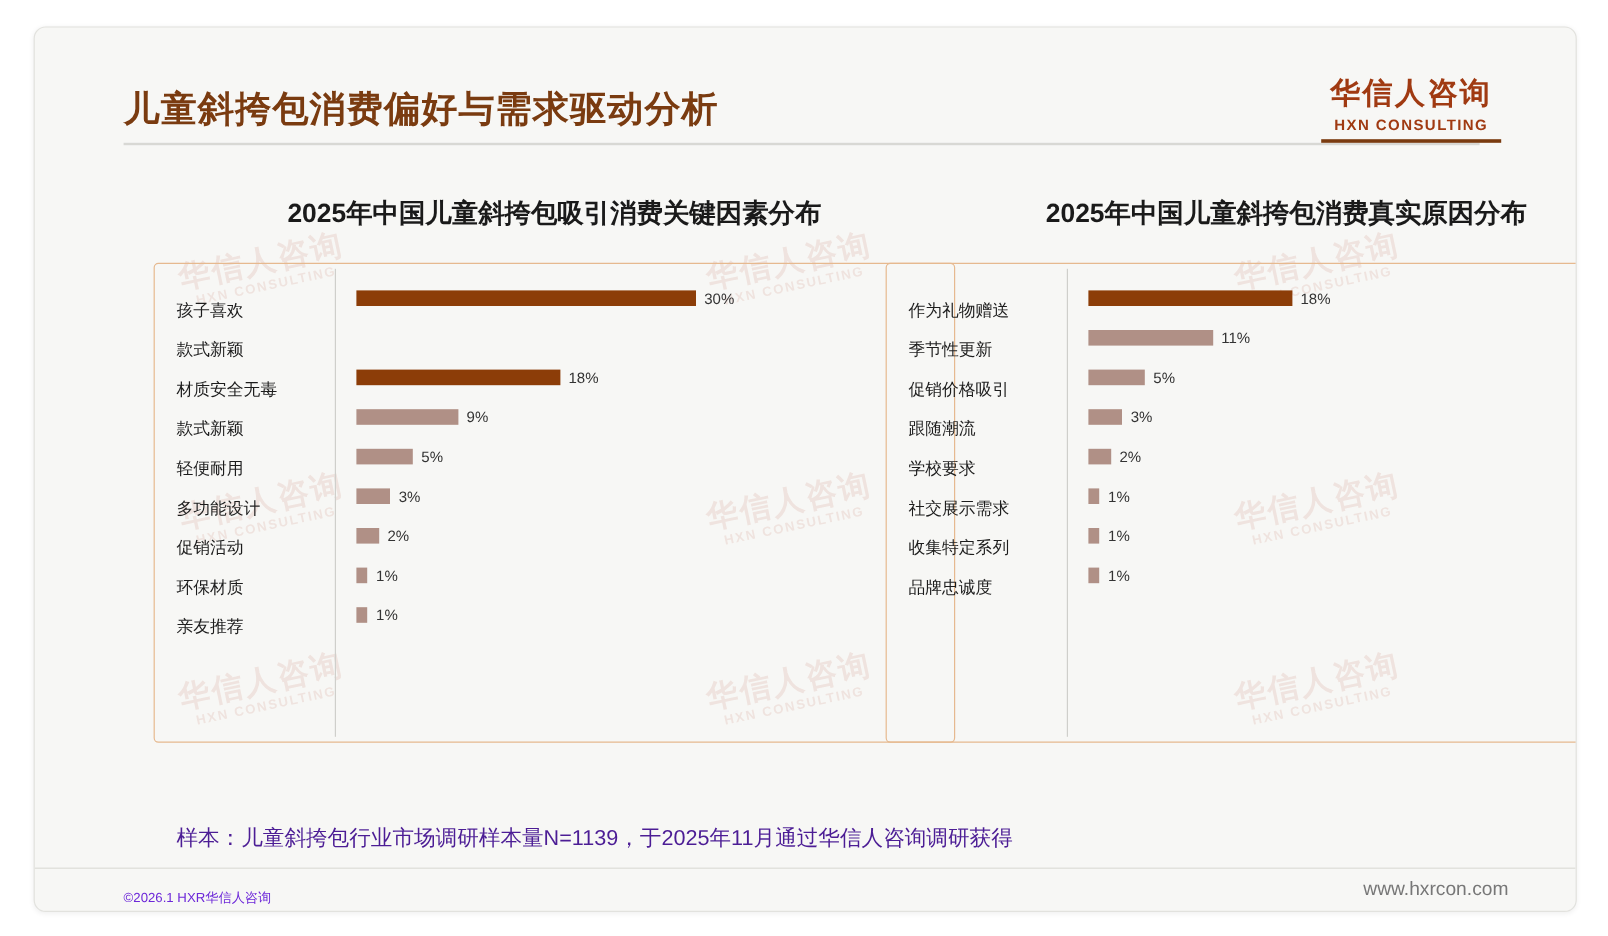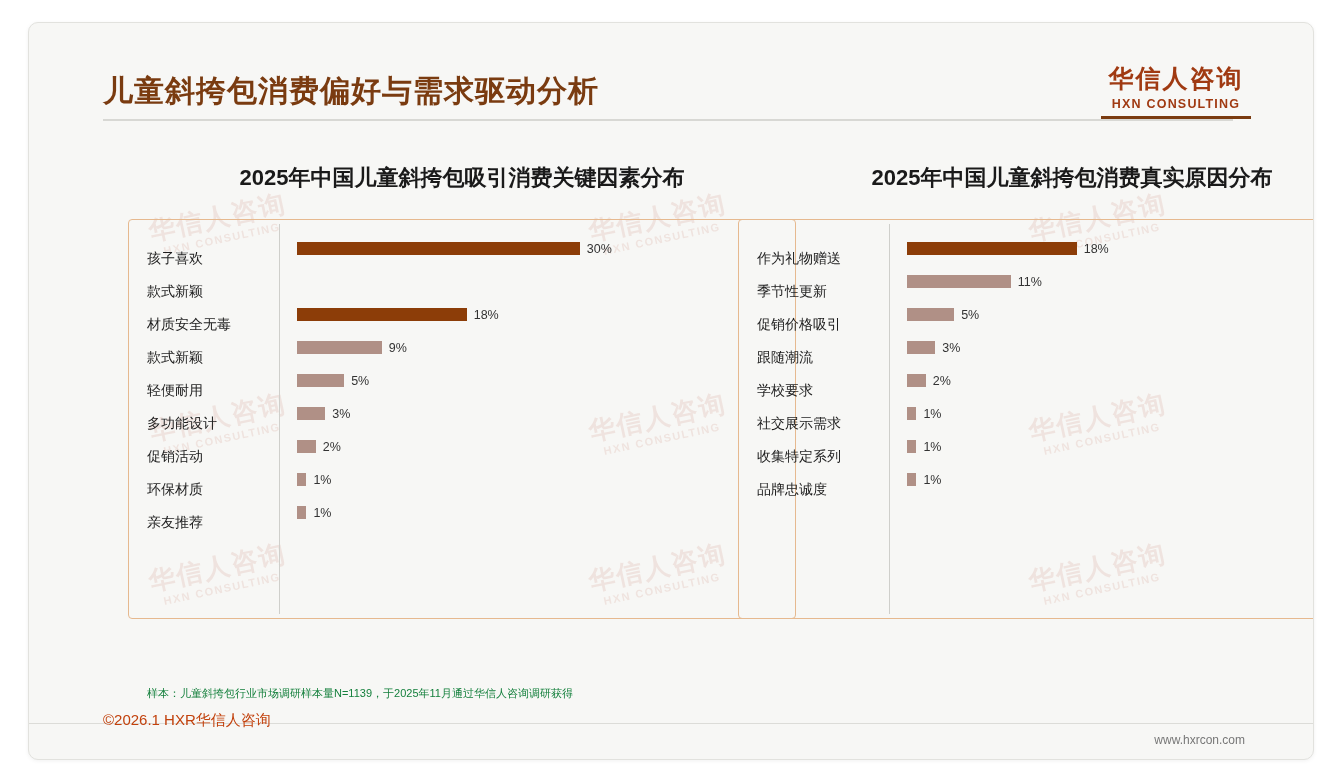--- a/index.html
+++ b/index.html
@@ -160,45 +160,45 @@
     user-select: none;
   }
   .wm .wm-cn { font-size: 26px; letter-spacing: 2px; display:block; }
   .wm .wm-en { font-size: 11px; letter-spacing: 1.5px; display:block; }
 
   
   .sample-note {
     position: absolute;
     left: 118px;
     top: 663px;
-    font-size: 11px;
-    color: #15803d;
+    font-size: 18px;
+    color: #4c1d95;
     white-space: nowrap;
   }
   .footer-rule {
     position: absolute;
     left: 0;
     top: 700px;
     width: 100%;
     height: 1px;
     background: #dcdcd8;
   }
   .copyright {
     position: absolute;
     left: 74px;
-    top: 688px;
-    font-size: 15px;
-    color: #c2410c;
+    top: 718px;
+    font-size: 11px;
+    color: #6d28d9;
     white-space: nowrap;
   }
   .website {
     position: absolute;
-    right: 68px;
+    right: 56px;
     top: 710px;
-    font-size: 12px;
+    font-size: 16px;
     color: #777777;
     white-space: nowrap;
   }
 </style>
 </head>
 <body>
 
 <div class="slide">
 
   <div class="wm" style="left:120px; top:180px;">

